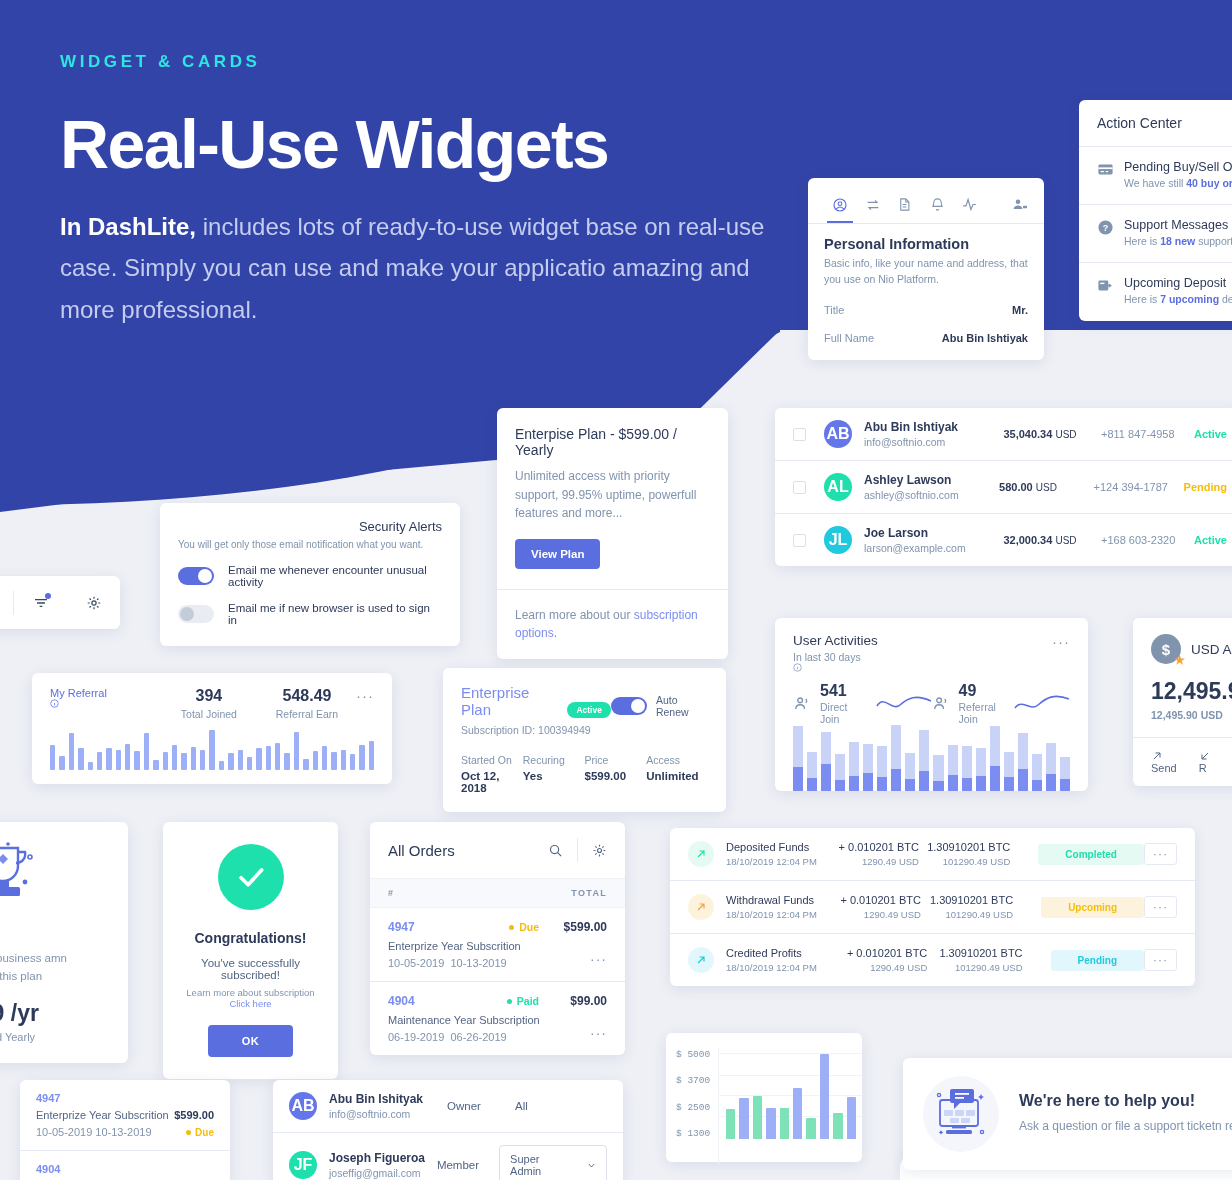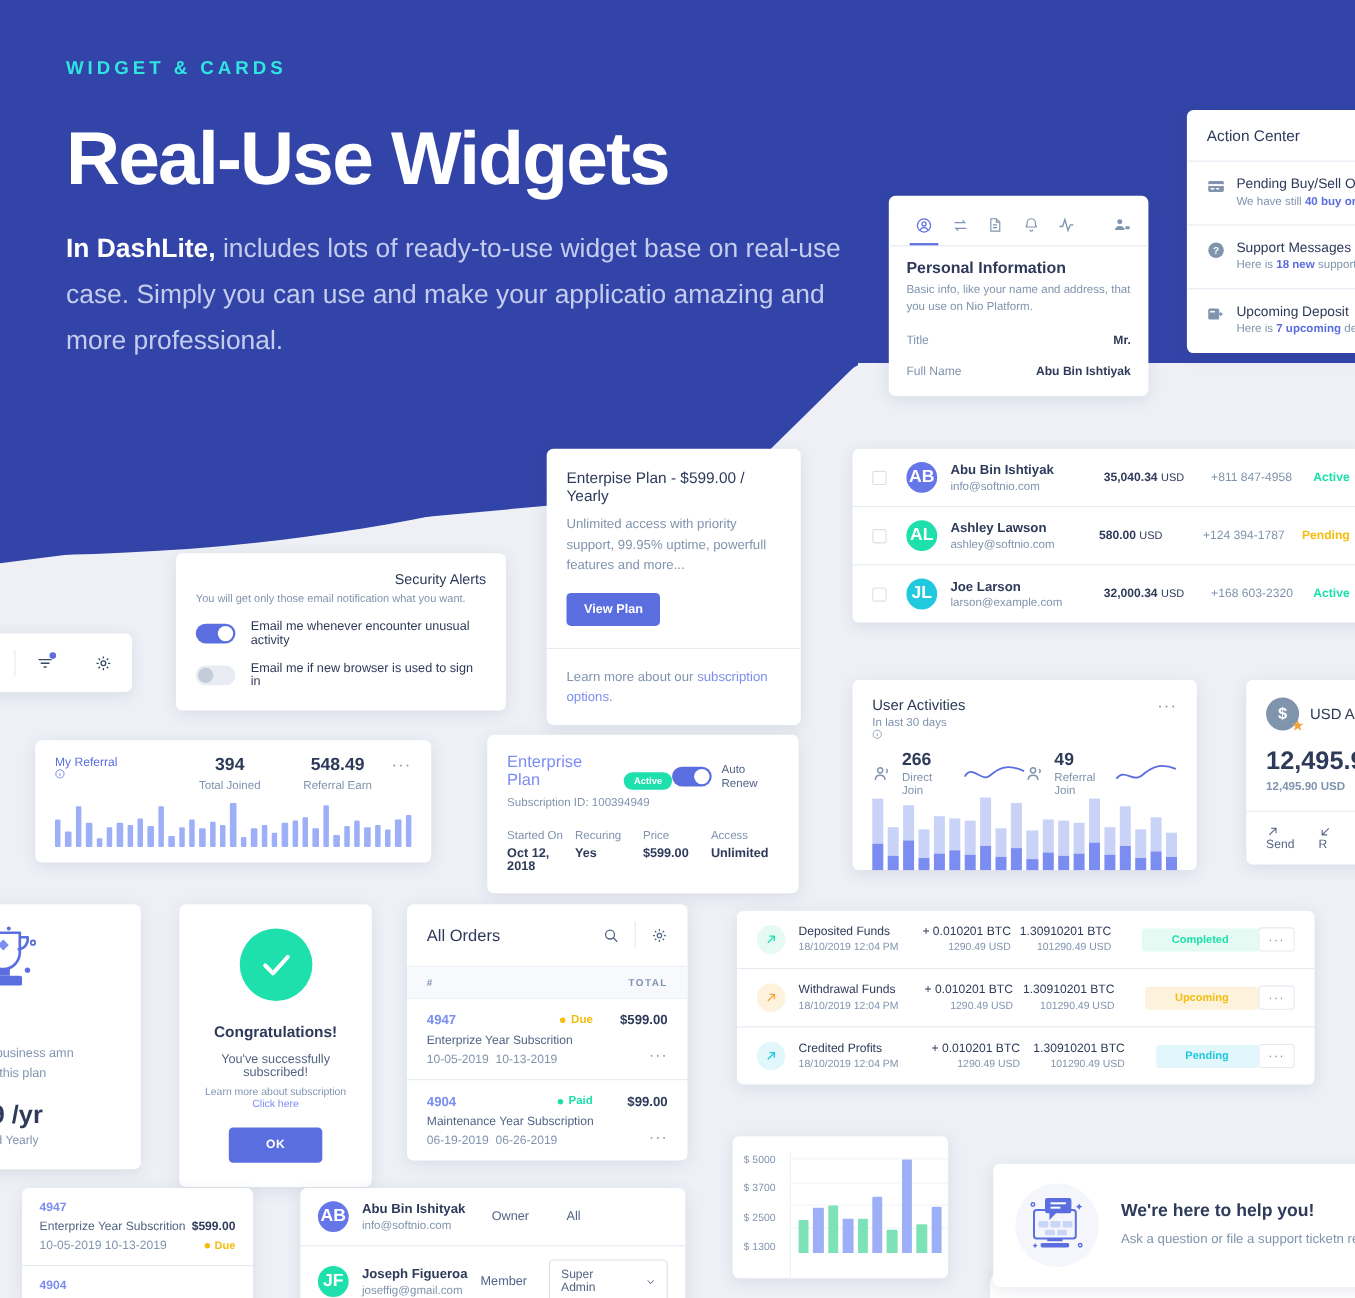--- a/index.html
+++ b/index.html
@@ -244,21 +244,21 @@
   .tx-badge {
     margin-left: 28px; font-size: 10px; font-weight: bold; padding: 5px 27px;
     border-radius: 3px;
   }
   .tx-dots {
     margin-left: auto; border: 1px solid #e5e9f2; border-radius: 3px;
     padding: 4px 8px; color: #8094ae; font-size: 12px; letter-spacing: 1px; line-height: 1;
   }
 
   
-  #mini-chart { left: 666px; top: 1033px; width: 196px; height: 129px; padding: 14px 0 0 0; }
+  #mini-chart { left: 666px; top: 1033px; width: 196px; height: 129px; padding: 14px 0 0 0; font-family: Liberation Mono, monospace; }
   .mc-wrap { display: flex; height: 118px; }
   .mc-axis { width: 52px; display: flex; flex-direction: column; justify-content: space-between; padding: 2px 0 26px 10px; }
   .mc-tick { font-size: 9.5px; color: #8094ae; }
   .mc-plot { flex: 1; position: relative; border-left: 1px solid #eff1f7; display: flex; align-items: flex-end; gap: 4px; padding: 0 6px 26px 7px; }
   .mc-grid { position: absolute; left: 0; right: 0; height: 1px; background: #f1f3f9; }
   .mc-bar { flex: 1; border-radius: 1px 1px 0 0; position: relative; z-index: 2; }
 
   
   #help-card { left: 903px; top: 1058px; width: 360px; display: flex; padding: 18px 20px; align-items: center; }
   .help-ill { width: 76px; height: 76px; border-radius: 50%; background: #f5f6fb; flex-shrink: 0;
@@ -613,21 +613,21 @@
     <div class="ua-stats">
       <div class="ua-stat">
         <span class="ua-icon">
           <svg width="19" height="19" viewBox="0 0 24 24" fill="none" stroke="currentColor" stroke-width="1.7">
               <circle cx="9" cy="8" r="3"></circle>
               <path d="M3.5 19c0-3.3 2.4-5.4 5.5-5.4s5.5 2.1 5.5 5.4"></path>
               <path d="M16 6.5a2.6 2.6 0 010 4.4"></path>
             </svg>
         </span>
         <span>
-          <span class="ua-v" style="display:block">266</span>
+          <span class="ua-v" style="display:block">541</span>
           <span class="ua-k" style="display:block">Direct Join</span>
         </span>
         <span class="ua-spark">
           <svg width="56" height="24" viewBox="0 0 56 24" fill="none" stroke="#5b6ee0" stroke-width="1.6">
               <path d="M1 14 C8 2, 16 20, 24 13 C32 6, 40 2, 55 9"></path>
             </svg>
         </span>
       </div>
       <div class="ua-stat">
         <span class="ua-icon">

